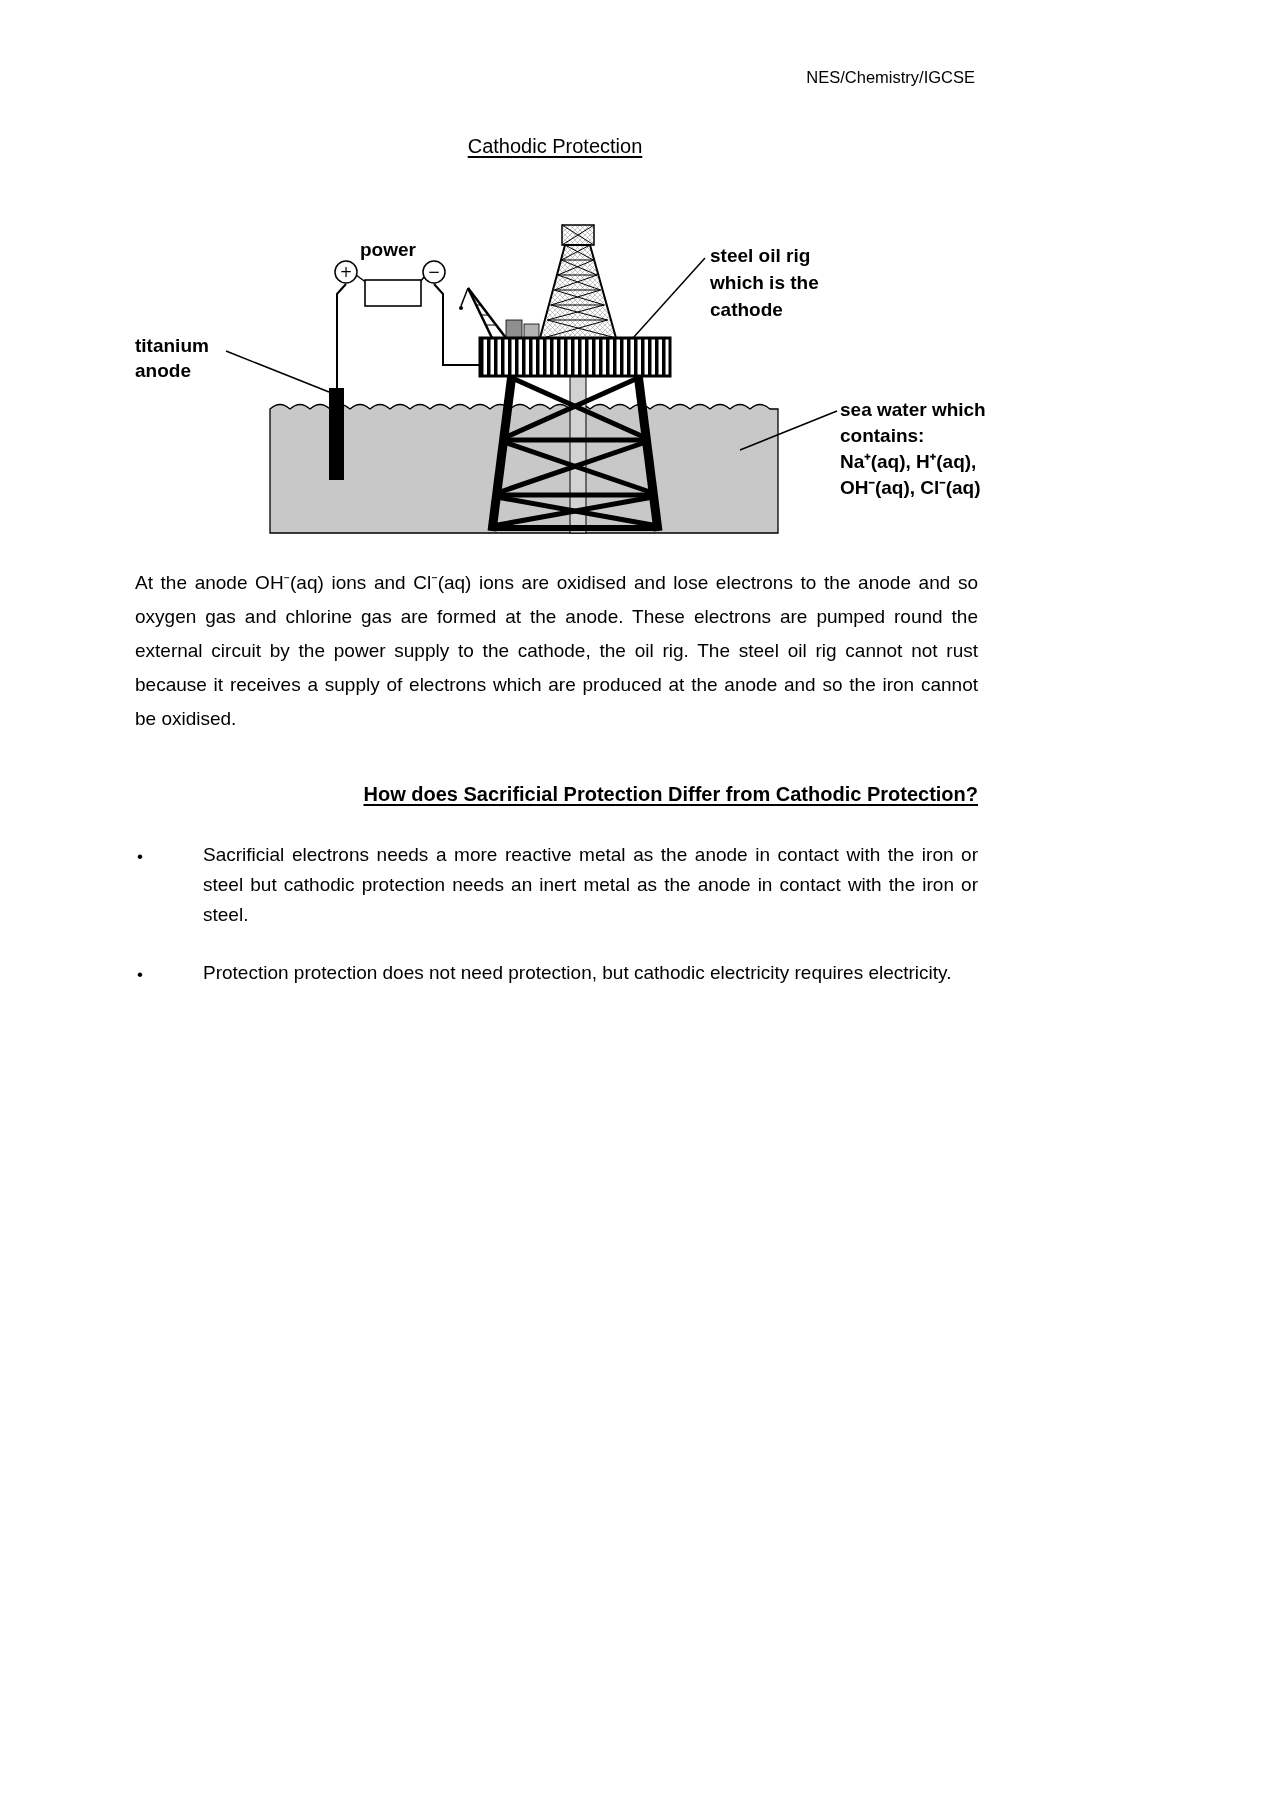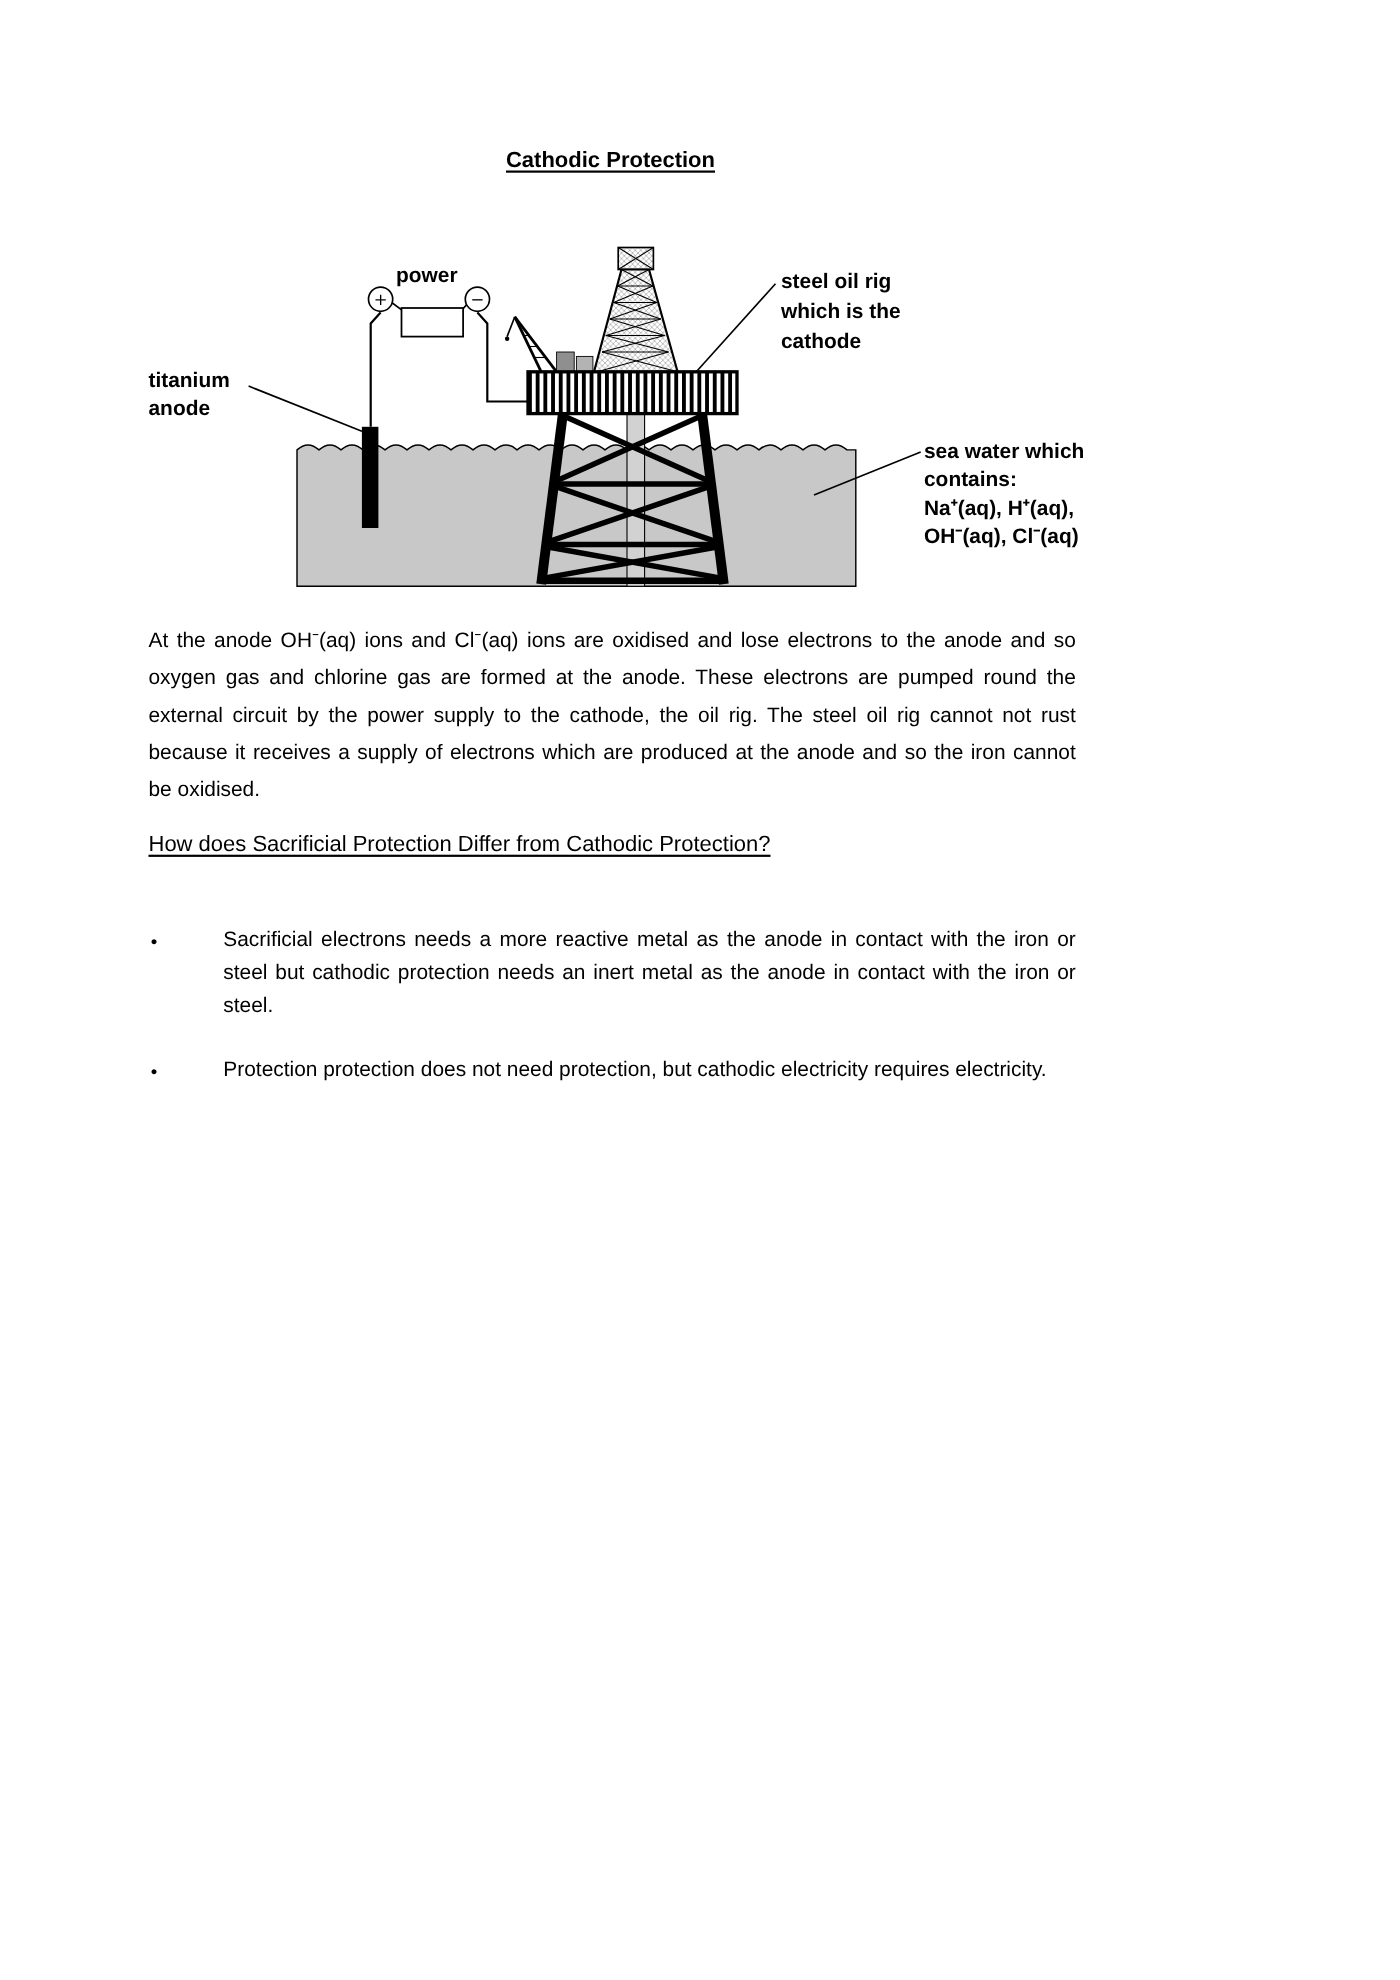--- a/index.html
+++ b/index.html
@@ -1,39 +1,40 @@
 <!DOCTYPE html>
 <html><head>
 <meta charset="utf-8">
 <style>
   *{margin:0;padding:0;box-sizing:border-box}
   html,body{background:#ffffff}
   .page{position:relative;width:1273px;height:1800px;background:#fff;font-family:"Liberation Sans",sans-serif;color:#000;overflow:hidden}
   .header{position:absolute;top:68px;left:135px;width:840px;text-align:right;font-size:16.5px}
-  .title{position:absolute;top:135px;left:135px;width:840px;text-align:center;font-size:20px;font-weight:bold}
+  .title{position:absolute;top:135px;left:135px;width:840px;text-align:center;font-size:20px;font-weight:normal}
   .u{text-decoration:underline;text-underline-offset:3px;text-decoration-thickness:2px}
   .diagram{position:absolute;left:130px;top:210px}
   .para{position:absolute;left:135px;top:566px;width:843px;font-size:19px;line-height:34px;text-align:justify}
-  .h2{position:absolute;top:757px;left:135px;width:843px;text-align:left;font-size:20px;font-weight:normal}
+  .h2{position:absolute;top:783px;left:135px;width:843px;text-align:right;font-size:20px;font-weight:bold}
   .bullet{position:absolute;left:137px;width:841px;display:flex;font-size:19px;line-height:30px}
   .bullet .marker{width:66px;flex:none;font-size:17px;padding-top:2px}
   .bullet .btext{flex:1;text-align:justify}
   .b{font-weight:normal}
   .bullet1{top:840px}
   .bullet2{top:958px}
   .pagenum{position:absolute;top:1438px;left:135px;width:840px;text-align:center;font-size:31px}
   .lbl{font-family:"Liberation Sans",sans-serif;font-size:19px;font-weight:bold;fill:#000}
   .sym{font-family:"DejaVu Sans",sans-serif;font-size:15px;fill:#000}
   svg line, svg path, svg rect, svg polyline{vector-effect:none}
 </style>
 </head>
 <body>
 
 <div class="page">
 
+  <div class="header">NES/Chemistry/IGCSE</div>
 
   <div class="title"><span class="u">Cathodic Protection</span></div>
 
   <svg class="diagram" width="900" height="350" viewBox="0 0 900 350">
     <defs>
       <pattern id="deckHatch" width="7" height="10" patternUnits="userSpaceOnUse">
         <rect width="7" height="10" fill="#ffffff"></rect>
         <rect width="3.5" height="10" fill="#000000"></rect>
       </pattern>
       <pattern id="towerHatch" width="5" height="5" patternUnits="userSpaceOnUse">

